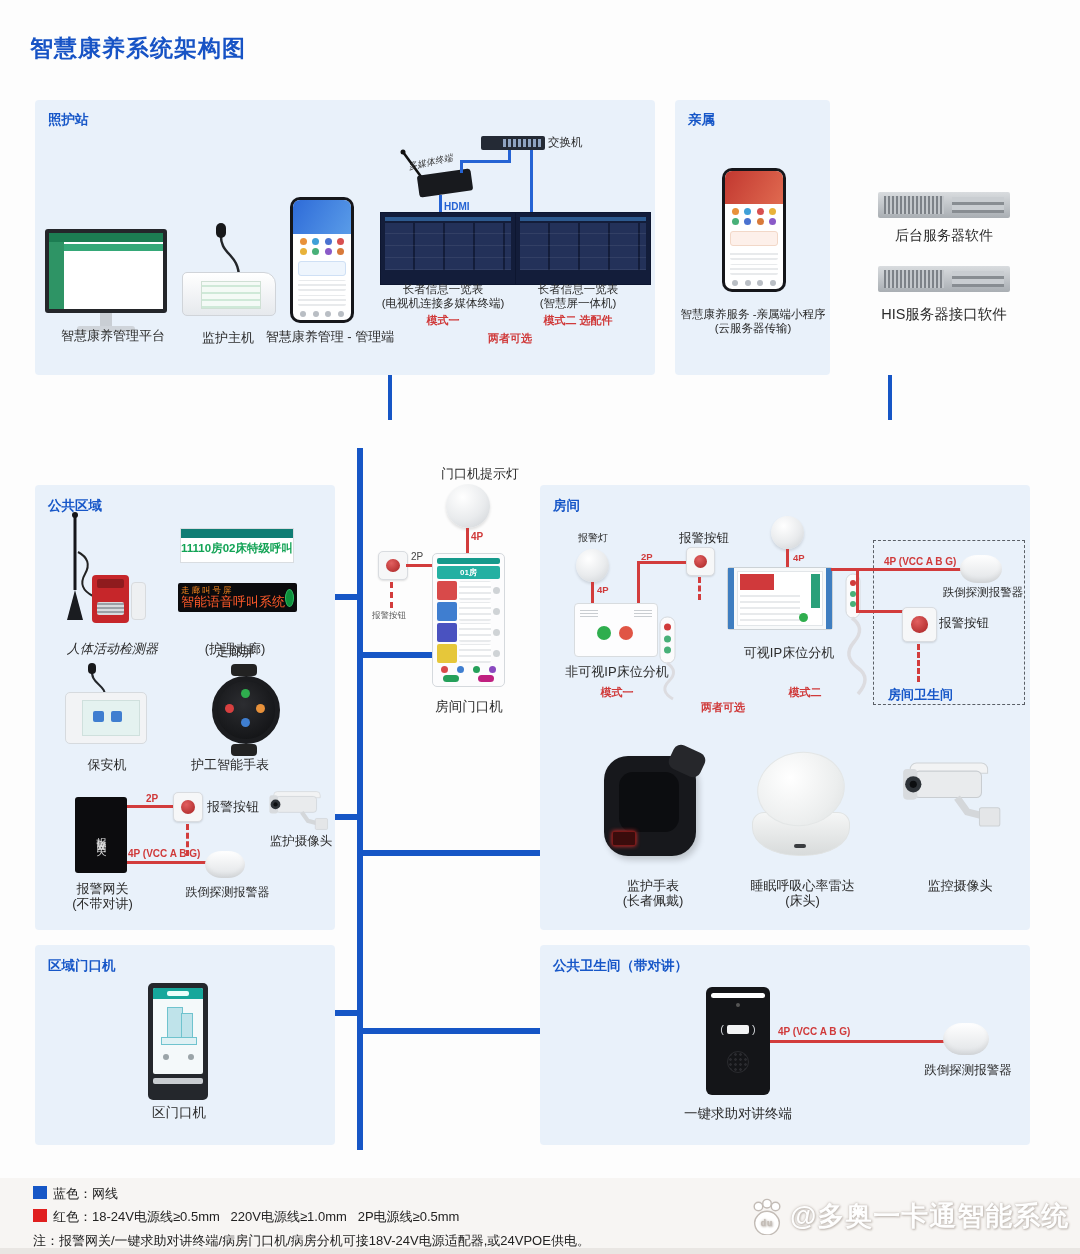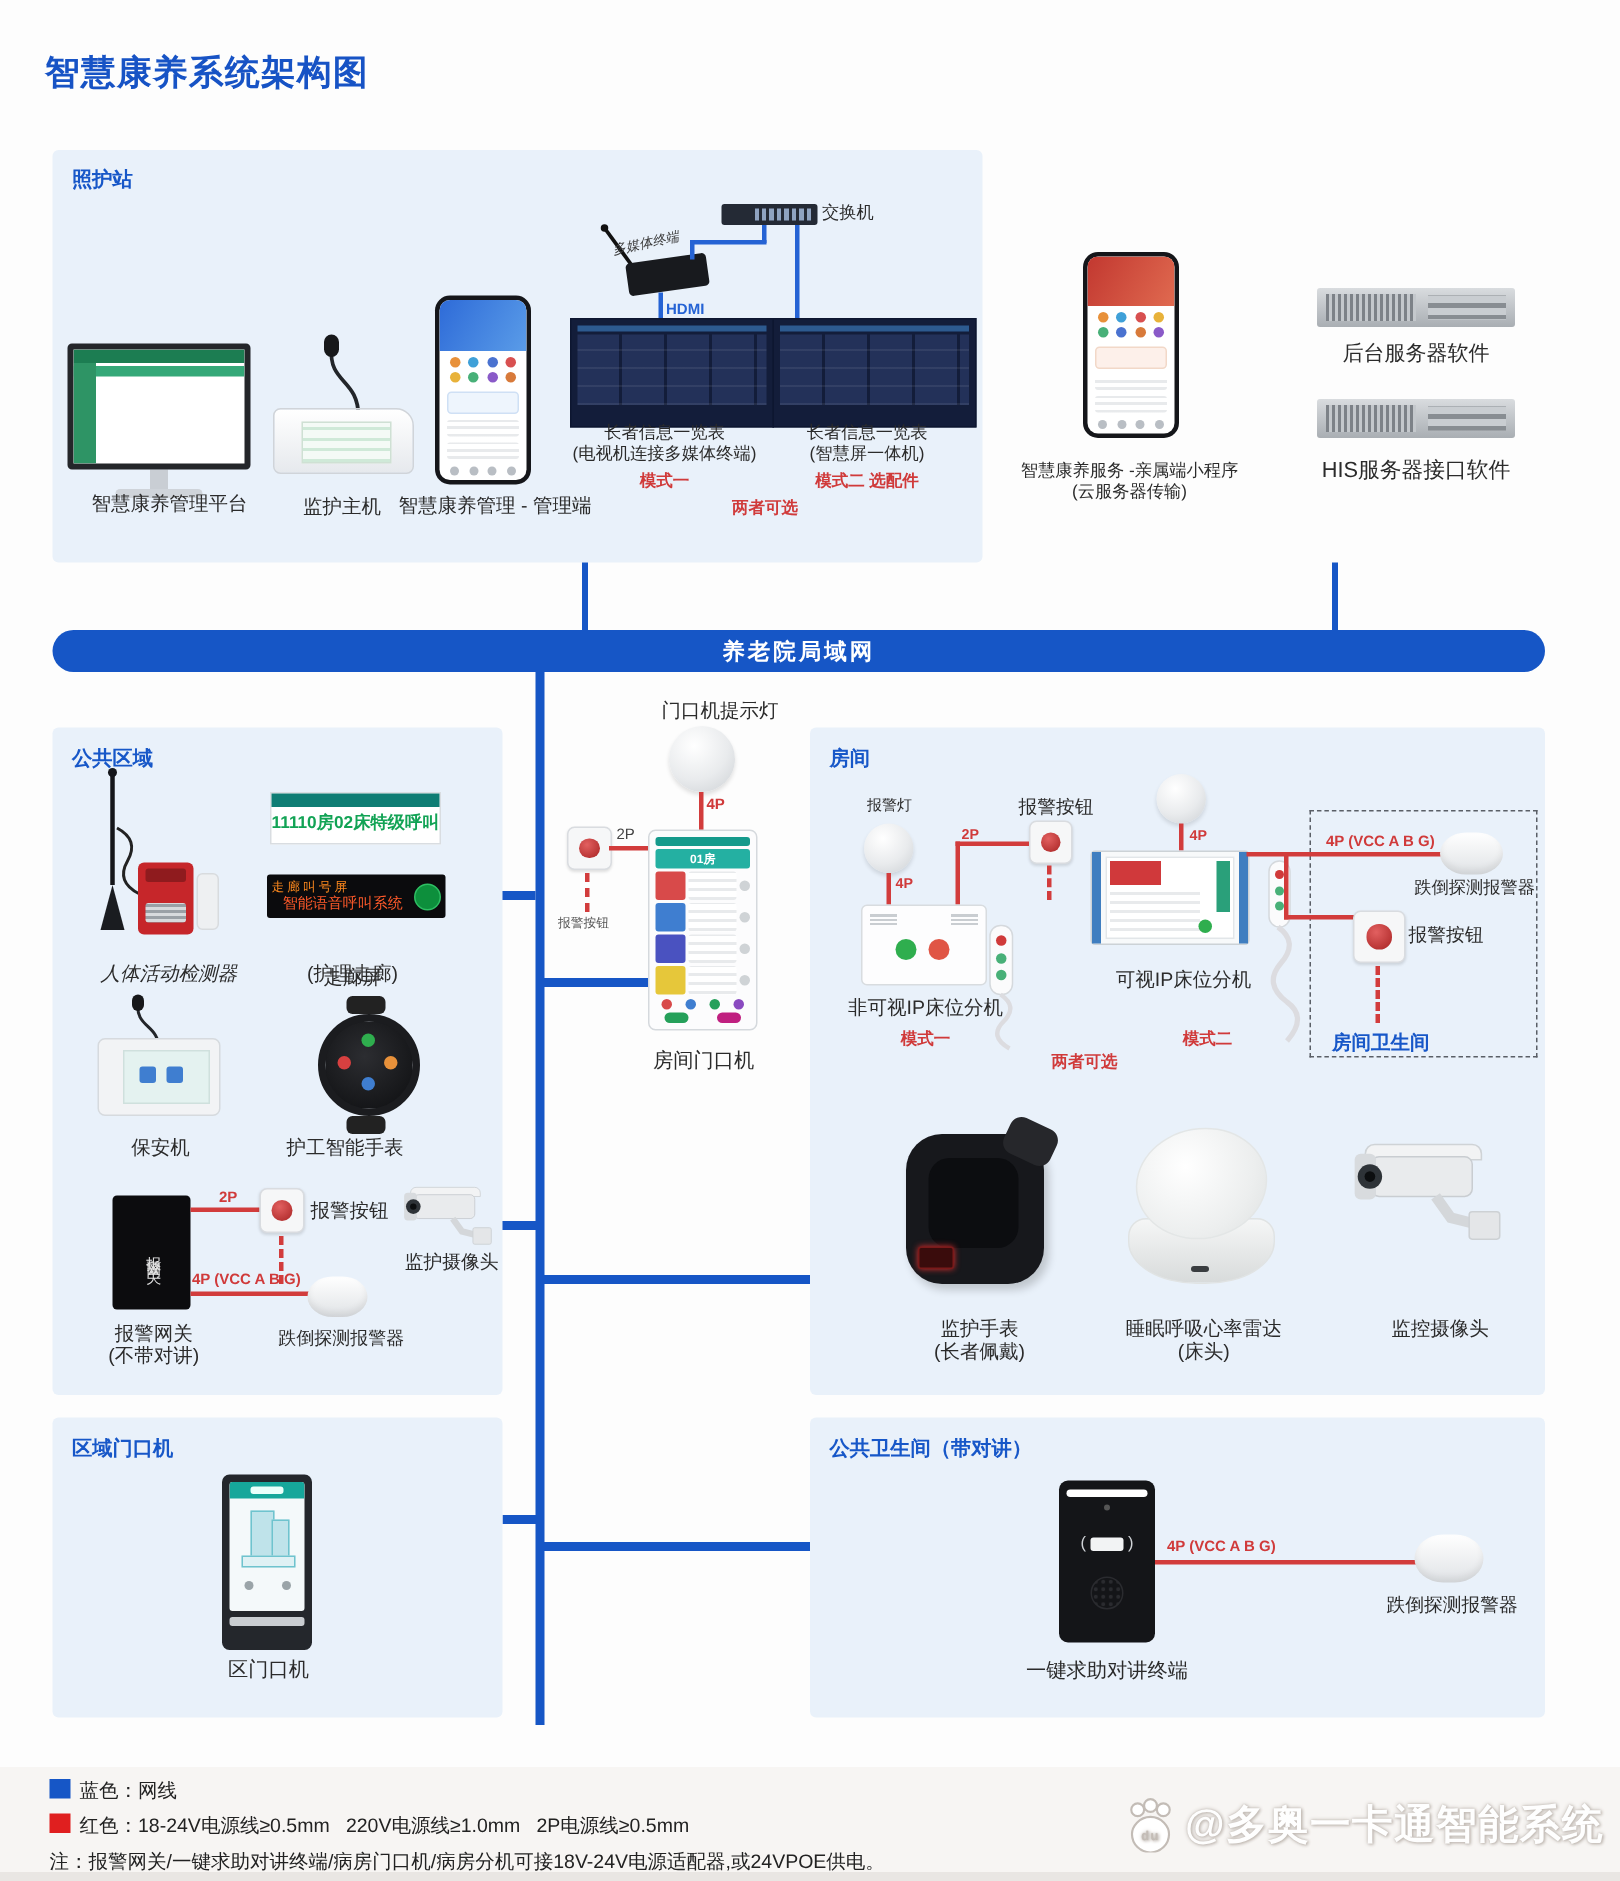--- a/index.html
+++ b/index.html
@@ -73,21 +73,21 @@
   .reddev .grille{height:13px;margin:14px 5px 0;border-radius:2px;
       background:repeating-linear-gradient(0deg,#d7dadd 0 2px,#9aa0a6 2px 4px);}
   .bottle{position:absolute;width:13px;height:36px;background:#eef0f2;border:1px solid #d8dbde;border-radius:4px;}
   
   .banner{position:absolute;width:112px;height:33px;background:#fff;border:1px solid #d9dde1;}
   .banner-top{height:9px;background:#0f7d74;}
   .banner-txt{color:#12a355;font-weight:bold;font-size:11.5px;text-align:center;margin-top:3px;white-space:nowrap;}
   .led{position:absolute;width:113px;height:25px;background:#0b0b0d;border-radius:2px;display:flex;align-items:center;padding:2px 3px;}
   .led-lines{flex:1;line-height:1.1;}
   .led1{color:#ff8a1e;font-size:8.5px;letter-spacing:2px;white-space:nowrap;}
-  .led2{color:#ff5a2a;font-size:10px;white-space:nowrap;text-align:center;}
+  .led2{color:#ff5a2a;font-size:13px;white-space:nowrap;}
   .led-cir{width:16px;height:16px;border-radius:50%;background:#0d8f3c;border:1px solid #2ebf63;}
   
   .secx{position:absolute;width:80px;height:50px;background:#f2f3f5;border:1px solid #d6dade;border-radius:5px;}
   .secx .scr{position:absolute;left:16px;top:7px;width:56px;height:34px;background:#e4f2f0;border:1px solid #cfe0dd;}
   .secx .scr i{position:absolute;top:10px;width:11px;height:11px;border-radius:2px;background:#3f7ed0;}
   
   .nwatch{position:absolute;width:64px;}
   .nw-strap{width:26px;height:12px;background:#222;border-radius:4px;margin:0 auto;}
   .nw-face{width:58px;height:58px;margin:0 auto;border-radius:50%;background:radial-gradient(circle at 45% 40%,#2c2d31,#0d0e10);border:5px solid #1b1c1f;position:relative;}
   .nw-face i{position:absolute;width:9px;height:9px;border-radius:50%;}
@@ -169,20 +169,23 @@
 </style>
 </head>
 <body>
 
 <div id="stage">
 
   <div class="title">智慧康养系统架构图</div>
 
   <div class="sec" style="left:35px;top:100px;width:620px;height:275px;">
     <div class="sec-label" style="left:13px;top:11px;">照护站</div>
+  </div>
+  <div class="sec" style="left:675px;top:100px;width:155px;height:275px;">
+    <div class="sec-label" style="left:13px;top:11px;">亲属</div>
   </div>
 
   <div class="monitor" style="left:45px;top:229px;">
     <div class="mon-screen">
       <div class="mon-b1"></div>
         <div class="mon-b2"></div>
         <div class="mon-side"></div>
     </div>
     <div class="mon-neck"></div>
       <div class="mon-base"></div>
@@ -288,21 +291,20 @@
   <div class="lbl sm" style="left:678px;top:322px;width:150px;">(云服务器传输)</div>
 
   <div class="server" style="left:878px;top:192px;"></div>
   <div class="lbl" style="left:878px;top:227px;width:132px;font-size:14px;">后台服务器软件</div>
   <div class="server" style="left:878px;top:266px;"></div>
   <div class="lbl" style="left:868px;top:306px;width:152px;font-size:14.5px;">HIS服务器接口软件</div>
 
   <div class="blue-v" style="left:388px;top:375px;height:45px;width:4px;"></div>
   <div class="blue-v" style="left:888px;top:375px;height:45px;width:4px;"></div>
 
-  <div class="lan">养老院局域网</div>
 
   <div class="blue-v" style="left:357px;top:448px;height:702px;"></div>
   <div class="blue-h" style="left:320px;top:594px;width:37px;"></div>
   <div class="arrow-l" style="left:311px;top:591px;"></div>
   <div class="blue-h" style="left:360px;top:652px;width:74px;"></div>
   <div class="blue-h" style="left:332px;top:814px;width:28px;"></div>
   <div class="blue-h" style="left:360px;top:850px;width:180px;"></div>
   <div class="blue-h" style="left:335px;top:1010px;width:25px;"></div>
   <div class="blue-h" style="left:360px;top:1028px;width:180px;"></div>
 

